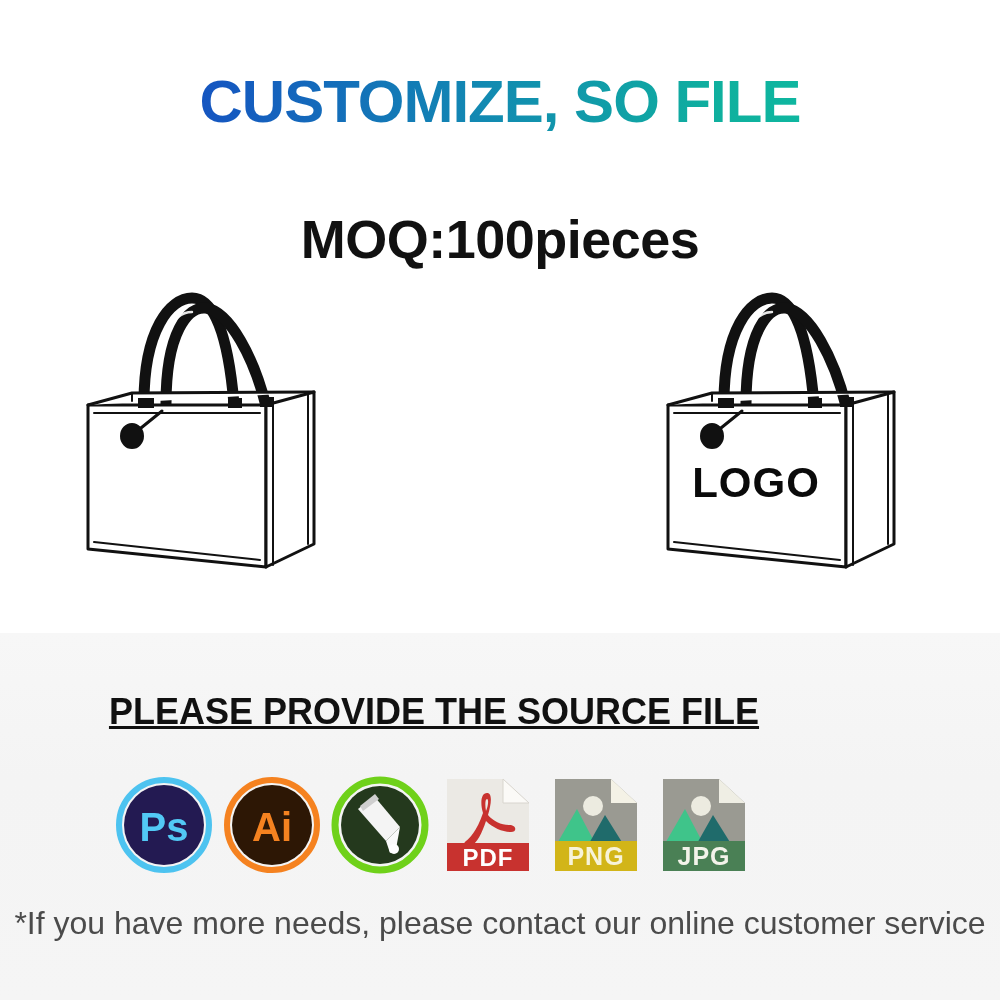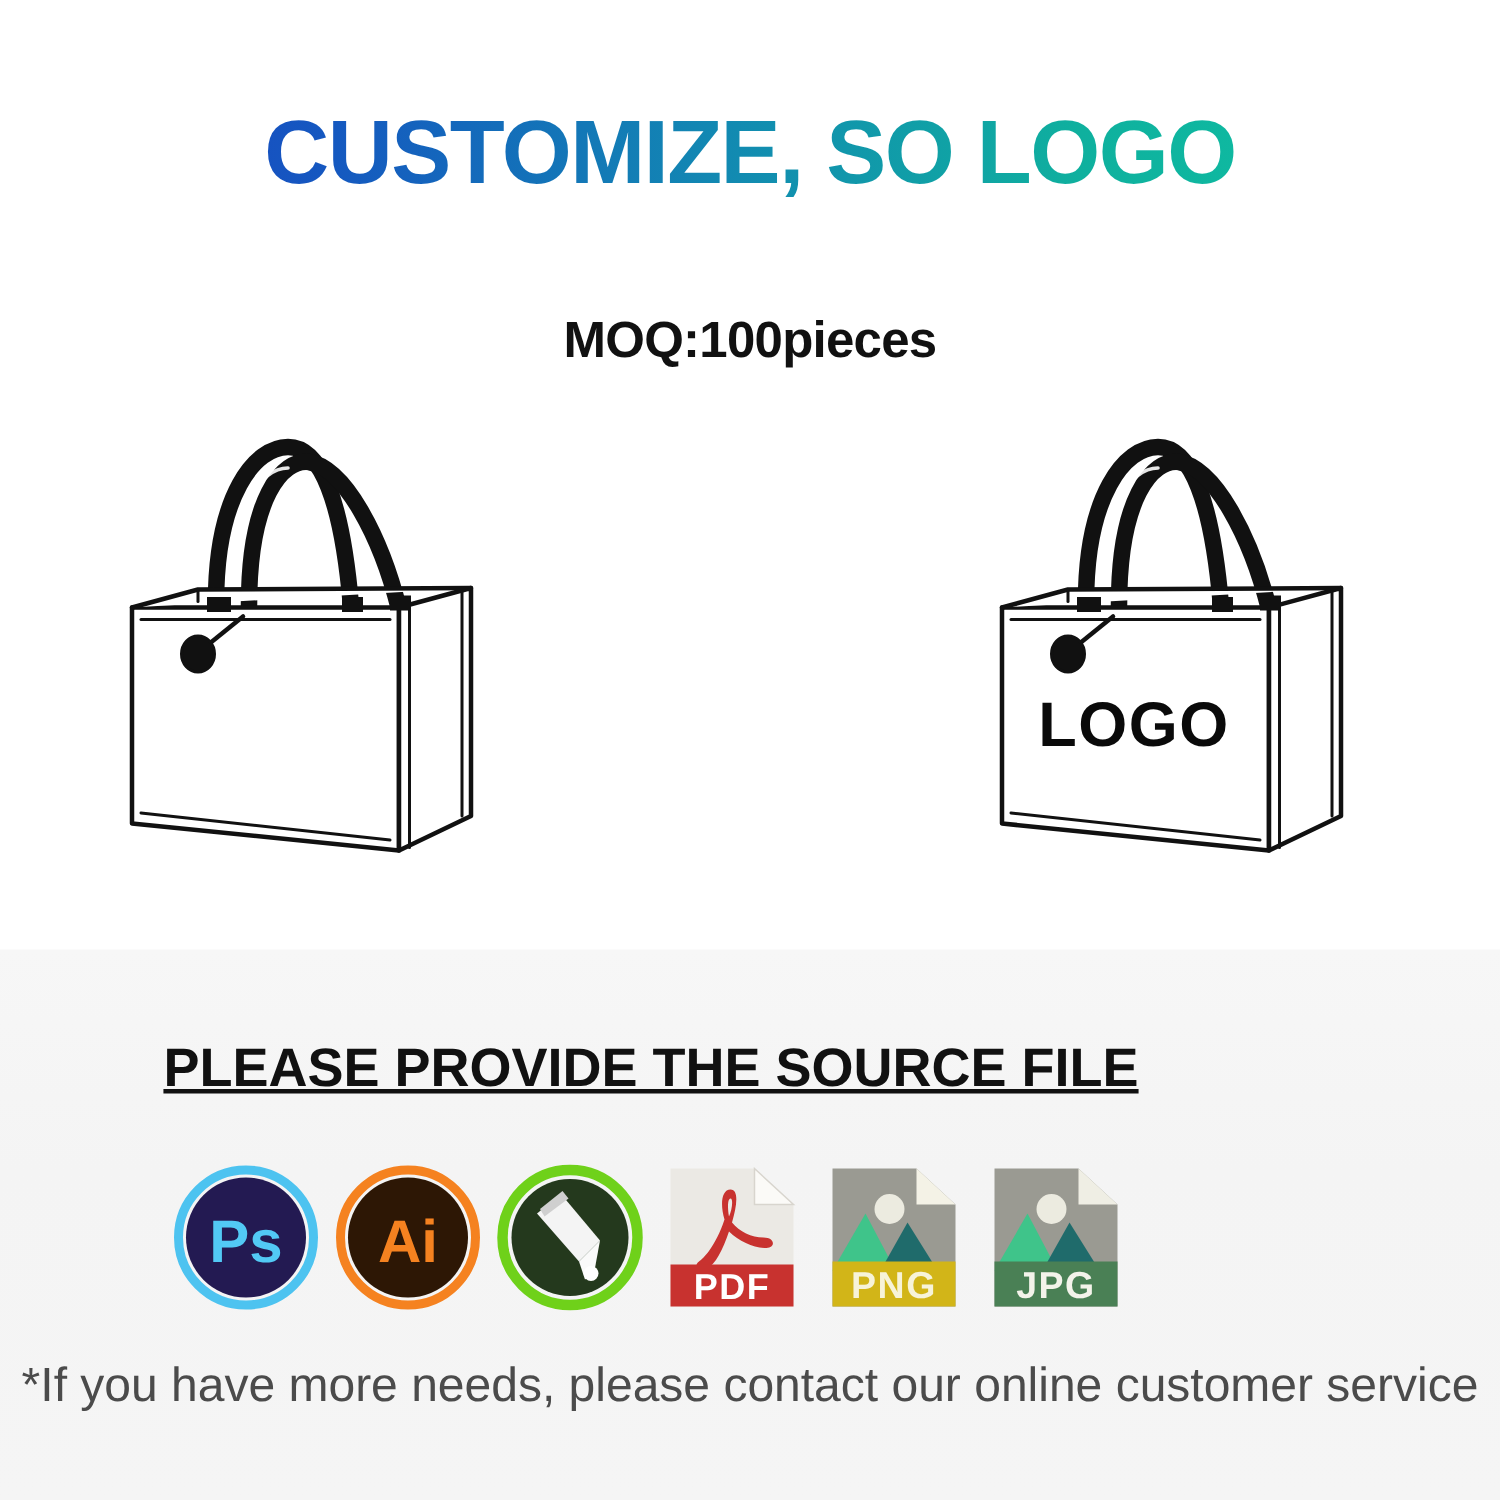--- a/index.html
+++ b/index.html
@@ -67,21 +67,21 @@
     letter-spacing: 0px;
     white-space: nowrap;
   }
 
   .moq {
     position: absolute;
     left: 0;
     top: 208px;
     width: 1000px;
     text-align: center;
-    font-size: 34px;
+    font-size: 54px;
     font-weight: bold;
     color: #111111;
     letter-spacing: -0.5px;
     white-space: nowrap;
   }
 
   
   .bag-row {
     position: absolute;
     left: 0;
@@ -181,21 +181,21 @@
     white-space: nowrap;
   }
 </style>
 </head>
 <body>
 
 <div id="page">
 
   <div class="top-panel">
 
-    <div class="headline">CUSTOMIZE, SO LOGO</div>
+    <div class="headline">CUSTOMIZE, SO FILE</div>
     <div class="moq">MOQ:100pieces</div>
 
     <div class="bag-row">
 
       <svg class="bag bag-left" viewBox="0 0 300 330">
         <g fill="none" stroke="#111111" stroke-width="3" stroke-linejoin="round" stroke-linecap="round">
 
           <path d="M 74 130 C 74 58, 100 26, 122 26 C 144 26, 158 62, 164 132" stroke="#111111" stroke-width="11" fill="none"></path>
           <path d="M 96 132 C 96 60, 118 34, 136 36 C 160 40, 184 86, 196 134" stroke="#111111" stroke-width="11" fill="none"></path>
 

